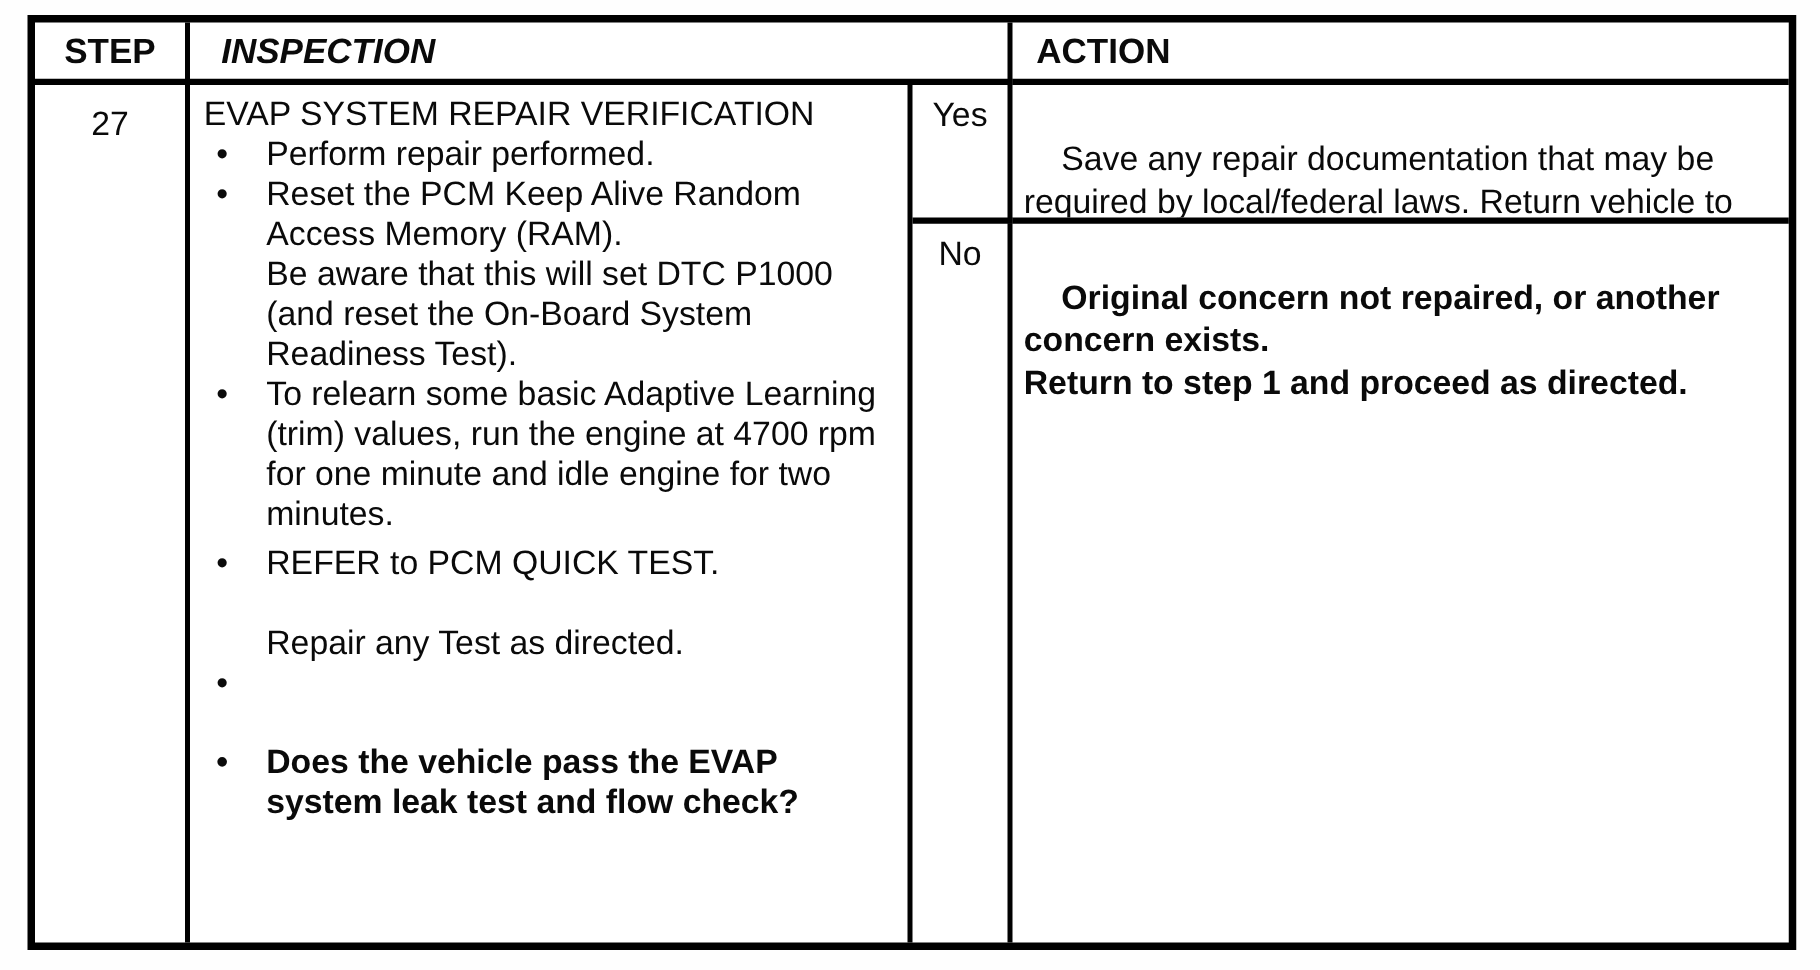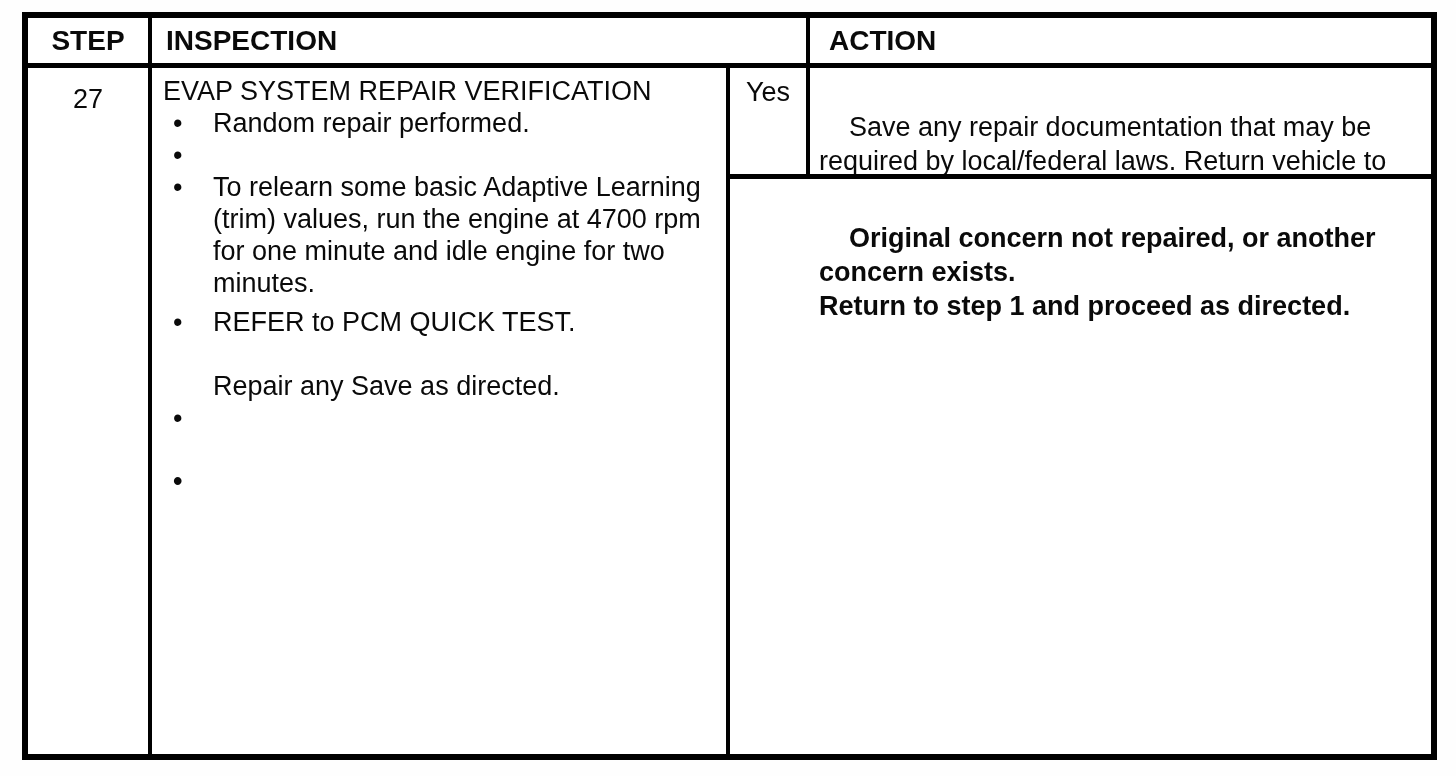--- a/index.html
+++ b/index.html
@@ -32,21 +32,21 @@
   .br { border-right-width: 4px; }
   .bb { border-bottom-width: 5px; }
 
   .hdr {
     font-weight: bold;
     font-size: 28px;
     display: flex;
     align-items: center;
   }
   .hdr-step { grid-column: 1; grid-row: 1; justify-content: center; }
-  .hdr-inspection { grid-column: 2 / 4; grid-row: 1; padding-left: 14px; }
+  .hdr-inspection { grid-column: 2 / 4; grid-row: 1; padding-left: 25px; font-style: italic; }
   .hdr-action { grid-column: 4; grid-row: 1; padding-left: 19px; }
 
   .step-cell {
     grid-column: 1;
     grid-row: 2 / 4;
     text-align: center;
     padding-top: 16px;
     font-size: 27px;
   }
   .inspection-cell {
@@ -112,61 +112,71 @@
 
   <div class="cell step-cell br">
     <span>27</span>
   </div>
 
   <div class="cell inspection-cell br">
     <div class="inspection-title">EVAP SYSTEM REPAIR VERIFICATION</div>
 
     <div class="bullet">
       <span class="dot">•</span>
-      <span class="btext">Random repair performed.</span>
+      <span class="btext">Perform repair performed.</span>
     </div>
 
     <div class="bullet">
       <span class="dot">•</span>
+      <span class="btext">Reset the PCM Keep Alive Random
+Access Memory (RAM).
+Be aware that this will set DTC P1000
+(and reset the On-Board System
+Readiness Test).</span>
     </div>
 
     <div class="bullet">
       <span class="dot">•</span>
       <span class="btext">To relearn some basic Adaptive Learning
 (trim) values, run the engine at 4700 rpm
 for one minute and idle engine for two
 minutes.</span>
     </div>
 
     <div class="bullet gap-small">
       <span class="dot">•</span>
       <span class="btext">REFER to PCM QUICK TEST.
 
-Repair any Save as directed.</span>
+Repair any Test as directed.</span>
     </div>
 
     <div class="bullet">
       <span class="dot">•</span>
     </div>
 
     <div class="bullet bold gap-line">
       <span class="dot">•</span>
+      <span class="btext">Does the vehicle pass the EVAP
+system leak test and flow check?</span>
     </div>
   </div>
 
   <div class="cell action-cell action-yes bb">
     <span>Save any repair documentation that may be
 required by local/federal laws. Return vehicle to
 customer.</span>
   </div>
 
   <div class="cell answer-cell yes-cell br bb">
     <span>Yes</span>
   </div>
 
+  <div class="cell answer-cell no-cell br">
+    <span>No</span>
+  </div>
 
   <div class="cell action-cell action-no">
     <span>Original concern not repaired, or another
 concern exists.
 Return to step 1 and proceed as directed.</span>
   </div>
 
 </div>
 
 </body></html>

